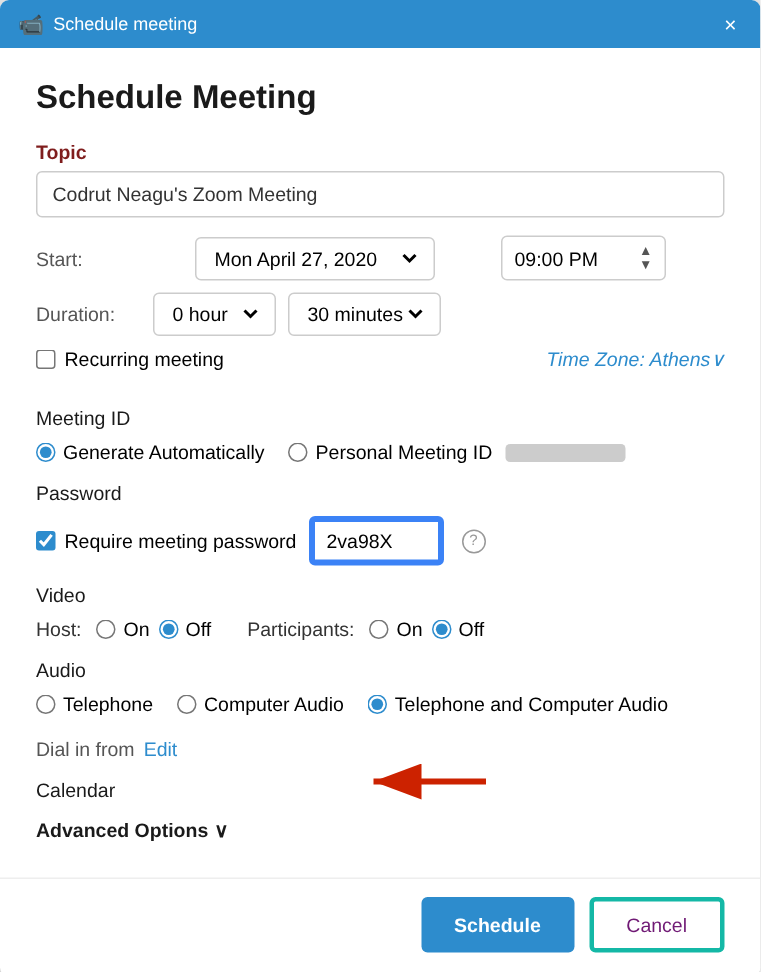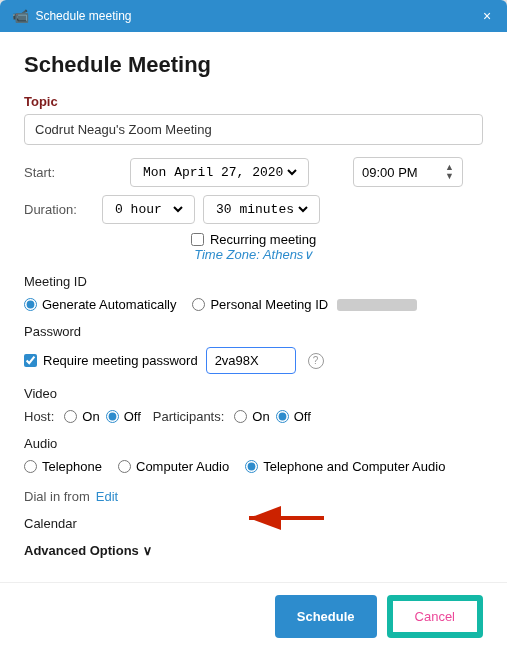--- a/index.html
+++ b/index.html
@@ -9,52 +9,52 @@
     .titlebar-title { display: flex; align-items: center; gap: 6px; }
     .titlebar-icon { font-size: 14px; }
     .close-btn { width: 16px; height: 16px; background: none; border: none; color: #fff; cursor: pointer; font-size: 14px; display: flex; align-items: center; justify-content: center; }
     .content { padding: 20px 24px 16px; }
     .page-title { font-size: 22px; font-weight: 700; margin-bottom: 16px; color: #1a1a1a; }
     .field-label { font-weight: 600; font-size: 13px; margin-bottom: 5px; color: #7f1d1d; }
     .topic-input { width: 100%; border: 1px solid #ccc; border-radius: 4px; padding: 7px 10px; font-size: 13px; color: #333; outline: none; }
     .row { display: flex; align-items: center; margin-bottom: 8px; gap: 36px; }
     .row-label { font-size: 13px; color: #555; width: 70px; flex-shrink: 0; }
     .select-box { border: 1px solid #ccc; border-radius: 4px; padding: 5px 8px; font-size: 13px; background: #fff; cursor: pointer; display: flex; align-items: center; gap: 4px; }
-    .select-box select { border: none; background: none; font-size: 13px; outline: none; cursor: pointer; font-family: Liberation Mono, monospace; }
+    .select-box select { border: none; background: none; font-size: 13px; outline: none; cursor: pointer; }
     .start-date-select { min-width: 160px; position: relative; }
     .start-date-select select { width: 100%; }
     .start-time { border: 1px solid #ccc; border-radius: 4px; padding: 5px 8px; font-size: 13px; display: flex; align-items: center; justify-content: space-between; margin-left: 8px; min-width: 110px; }
     .time-spinners { display: flex; flex-direction: column; margin-left: 4px; }
     .time-spin-btn { background: none; border: none; cursor: pointer; font-size: 9px; line-height: 1; color: #555; padding: 0; }
     .duration-row { display: flex; align-items: center; gap: 8px; margin-bottom: 8px; }
     .duration-label { font-size: 13px; color: #555; width: 70px; }
-    .recurring-row { display: flex; align-items: center; justify-content: space-between; margin-bottom: 12px; flex-direction: column; }
+    .recurring-row { display: flex; align-items: center; justify-content: space-between; margin-bottom: 24px; }
     .recurring-left { display: flex; align-items: center; gap: 6px; font-size: 13px; }
     .timezone-link { font-size: 13px; color: #555; display: flex; align-items: center; gap: 0; font-style: italic; }
     .timezone-link span { color: #2d8ccd; cursor: pointer; }
     .section { margin-bottom: 12px; }
     .section-title { font-weight: 400; font-size: 13px; margin-bottom: 8px; color: #1a1a1a; }
     .radio-group { display: flex; align-items: flex-start; gap: 16px; flex-wrap: wrap; }
     .radio-item { display: flex; align-items: center; gap: 5px; font-size: 13px; cursor: pointer; }
     .radio-item input[type=radio] { accent-color: #2d8ccd; cursor: pointer; }
     .checkbox-item { display: flex; align-items: center; gap: 6px; font-size: 13px; cursor: pointer; }
     .checkbox-item input[type=checkbox] { accent-color: #2d8ccd; cursor: pointer; }
-    .password-input { border: 1px solid #3b82f6; border-radius: 4px; padding: 5px 8px; font-size: 13px; width: 90px; outline: none; }
+    .password-input { border: 4px solid #3b82f6; border-radius: 4px; padding: 5px 8px; font-size: 13px; width: 90px; outline: none; }
     .help-icon { width: 16px; height: 16px; border-radius: 50%; border: 1px solid #999; display: inline-flex; align-items: center; justify-content: center; font-size: 10px; color: #999; cursor: pointer; margin-left: 4px; }
     .blurred-id { display: inline-block; width: 80px; height: 12px; background: #ccc; border-radius: 3px; margin-left: 4px; vertical-align: middle; }
-    .video-row { display: flex; align-items: flex-start; gap: 12px; }
+    .video-row { display: flex; align-items: flex-start; gap: 24px; }
     .video-group { display: flex; align-items: center; gap: 6px; }
     .video-label { font-size: 13px; color: #333; margin-right: 4px; }
     .dial-in-row { display: flex; align-items: center; gap: 6px; margin-top: 15px; font-size: 13px; color: #555; }
     .edit-link { color: #2d8ccd; cursor: pointer; text-decoration: none; }
     .calendar-row { display: flex; align-items: center; gap: 20px; }
     .advanced-row { display: flex; align-items: center; gap: 4px; cursor: pointer; font-weight: 700; font-size: 13px; color: #1a1a1a; margin-top: 4px; }
     .footer { display: flex; justify-content: flex-end; gap: 10px; padding: 12px 24px 16px; border-top: 1px solid #eee; margin-top: 8px; }
     .btn-schedule { background: #2d8ccd; color: #fff; border: none; border-radius: 4px; padding: 8px 22px; font-size: 13px; font-weight: 600; cursor: pointer; }
-    .btn-cancel { background: #fff; color: #ec4899; border: 6px solid #14b8a6; border-radius: 4px; padding: 8px 22px; font-size: 13px; cursor: pointer; }
+    .btn-cancel { background: #fff; color: #701a75; border: 3px solid #14b8a6; border-radius: 4px; padding: 8px 22px; font-size: 13px; cursor: pointer; }
     .calendar-section { position: relative; }
     .arrow-svg { position: absolute; left: 215px; top: -18px; pointer-events: none; }
   </style>
 </head>
 <body>
 
 <div class="window">
 
   <div class="titlebar">
     <div class="titlebar-title">

